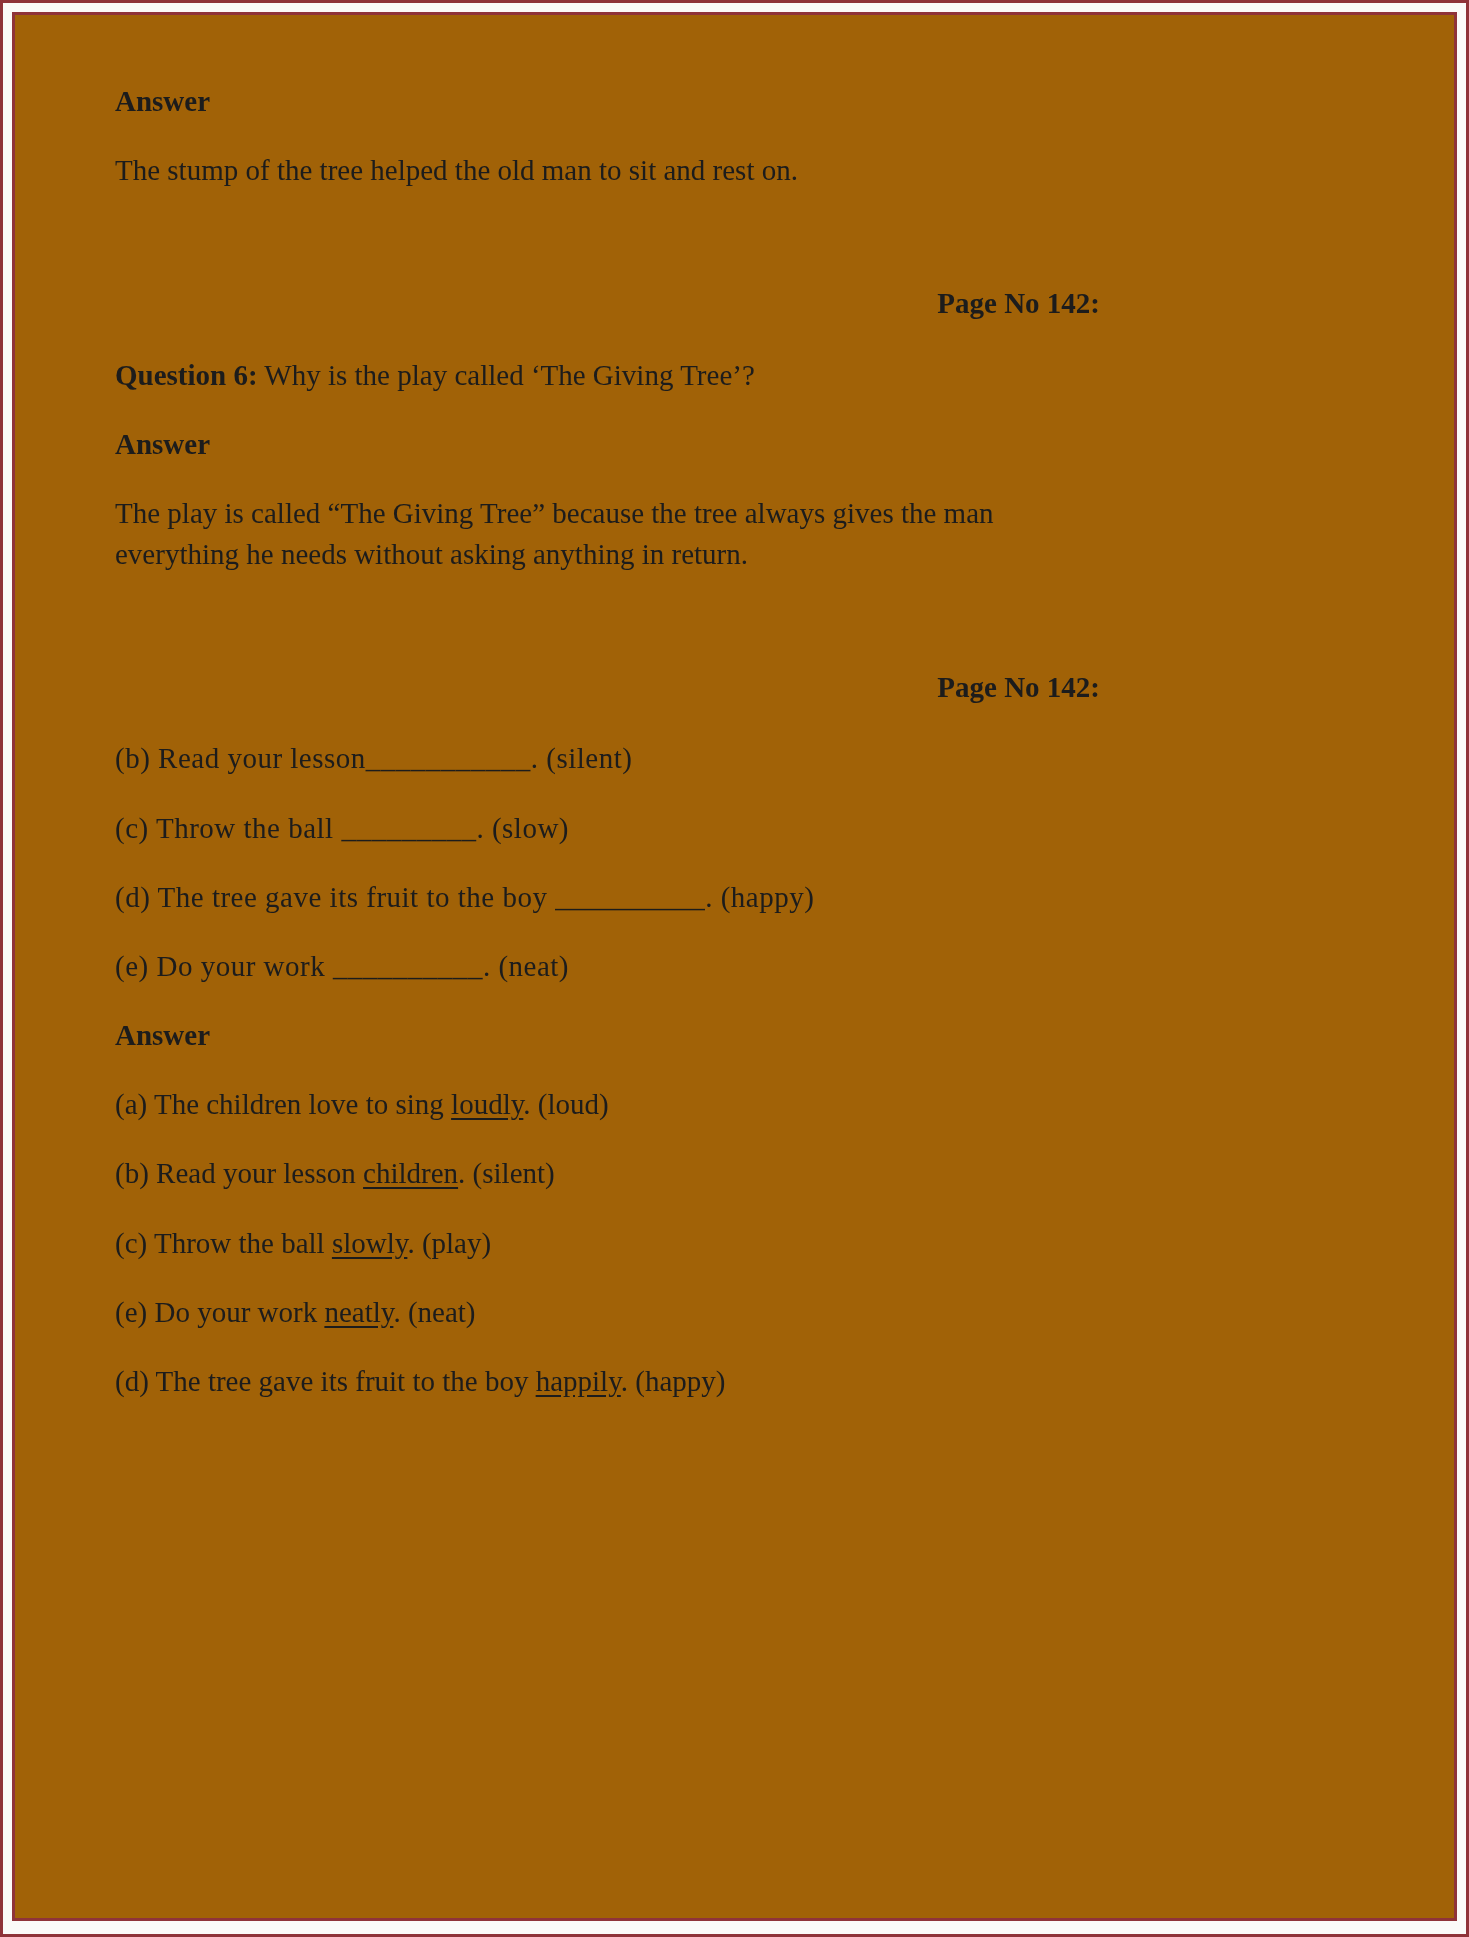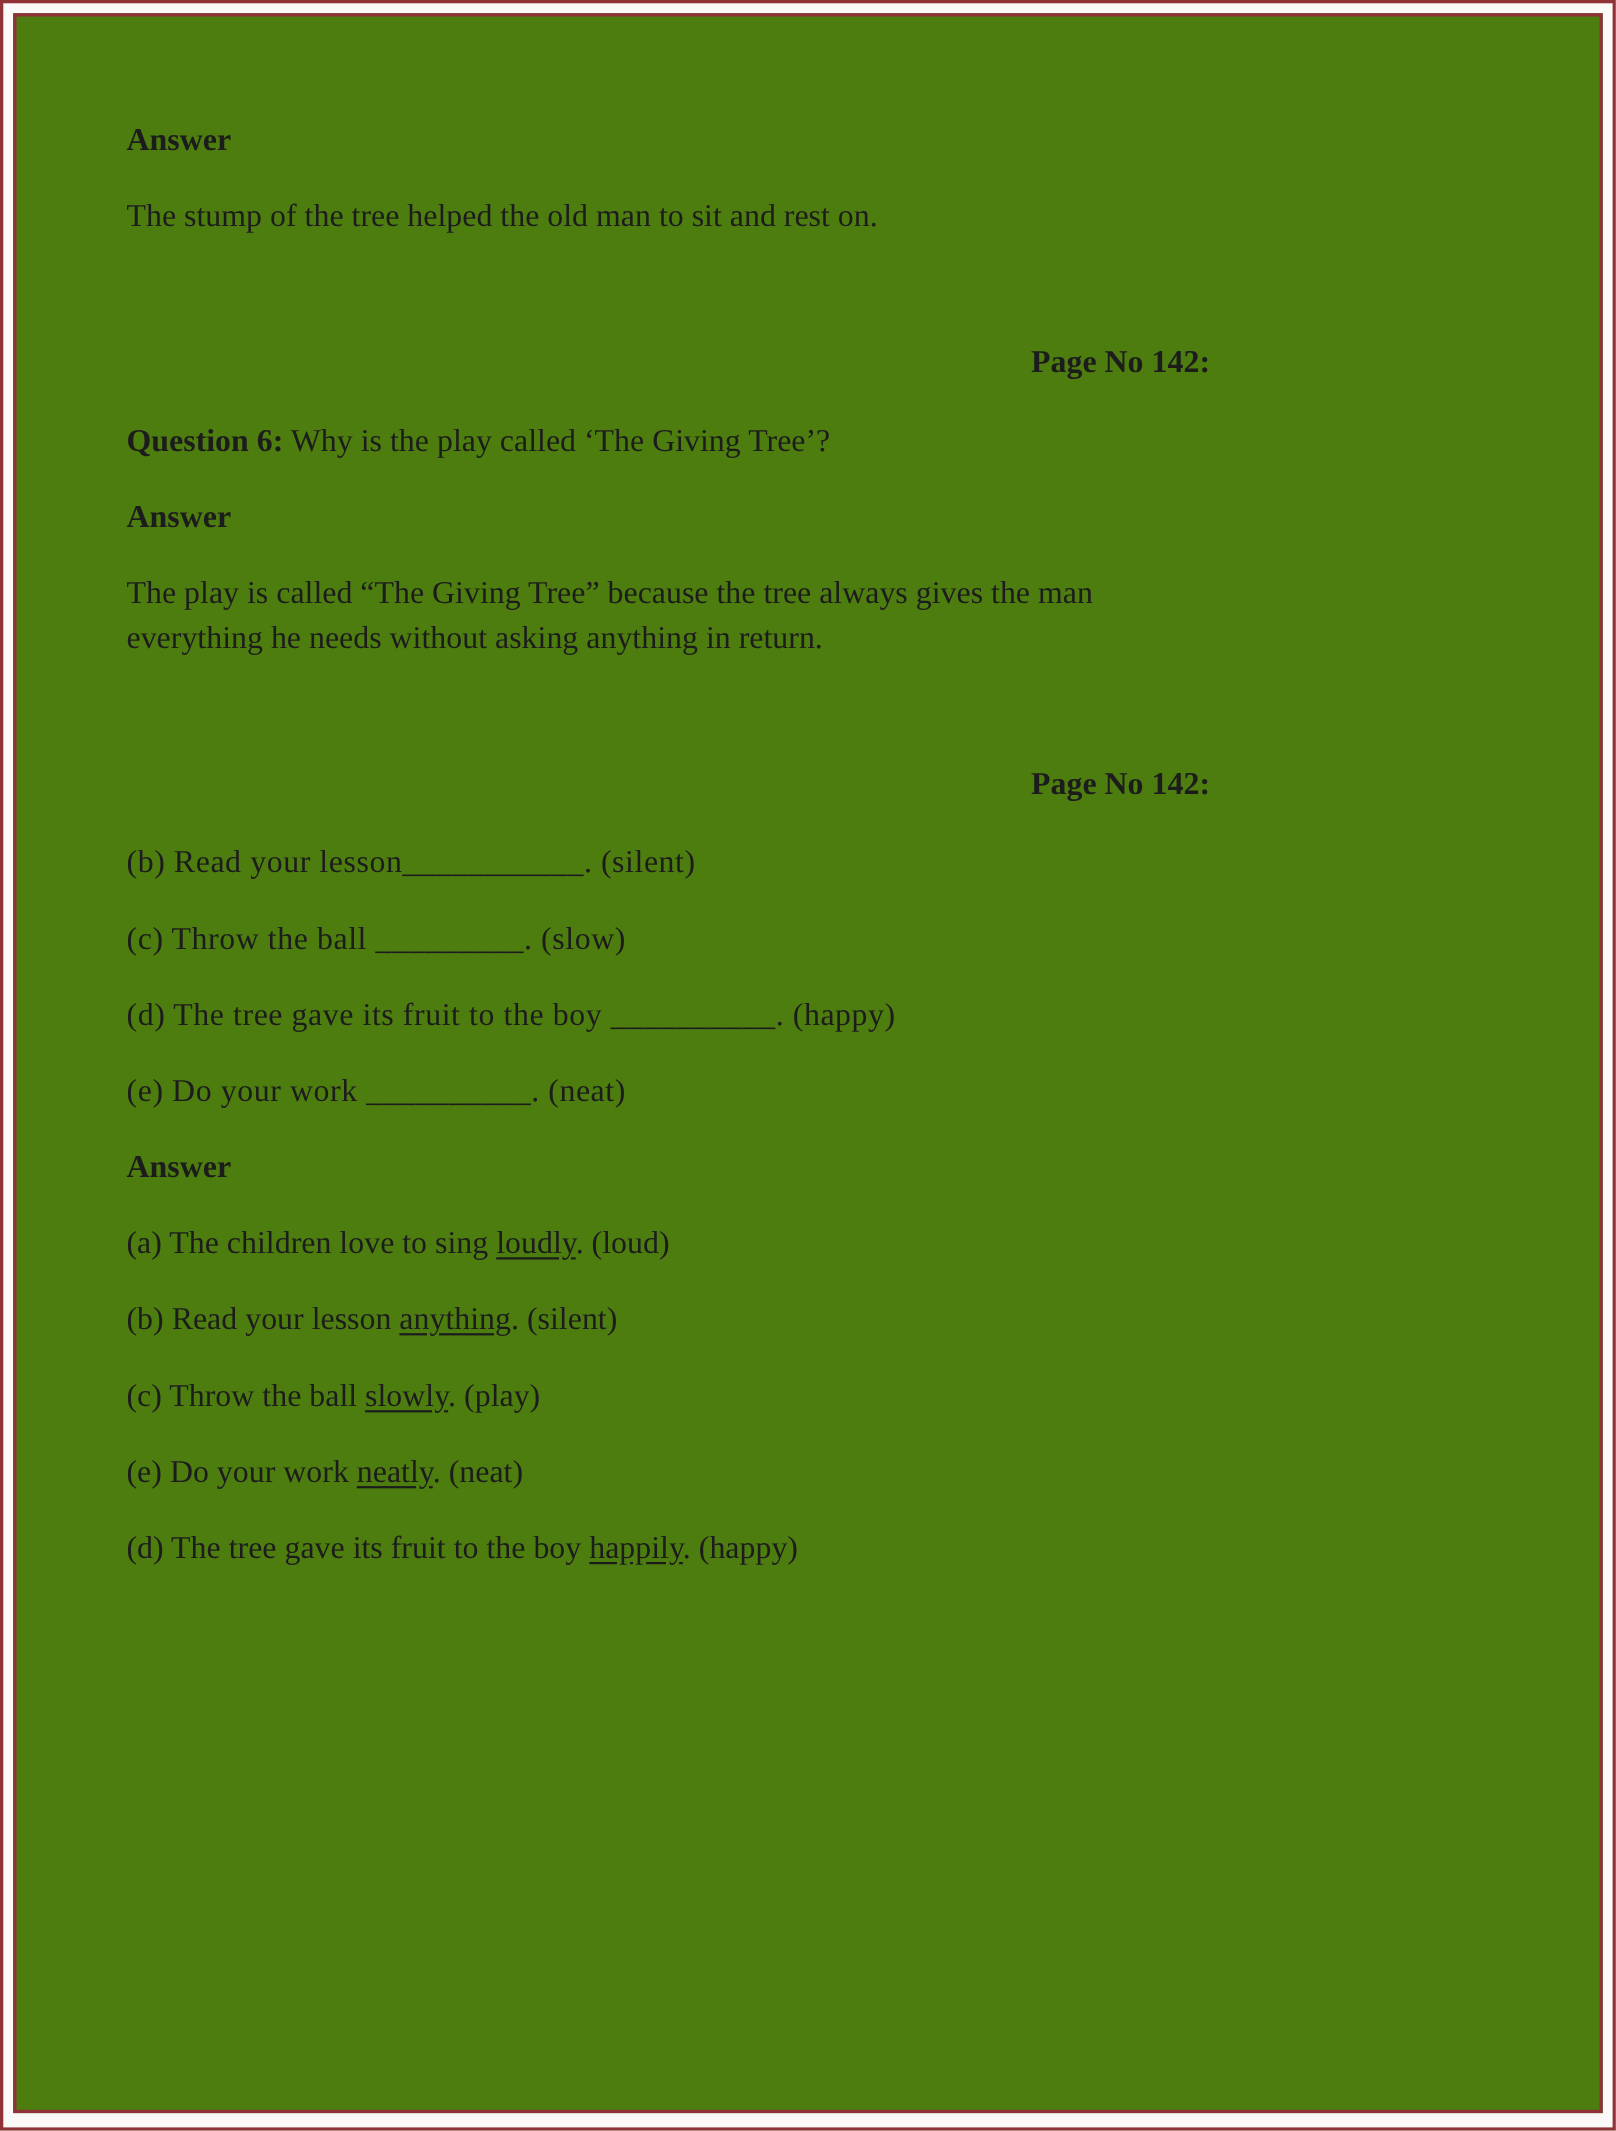--- a/index.html
+++ b/index.html
@@ -12,22 +12,22 @@
     width: 1469px;
     min-height: 1937px;
     border: 3px solid #8f3339;
     padding: 9px;
     background: #fbfaf8;
   }
   .inner-frame {
     width: 100%;
     min-height: 1909px;
     border: 3px solid #8f3339;
-    background: #4d7c0f;
-    padding: 92px 60px 60px 100px;
+    background: #a16207;
+    padding: 66px 60px 60px 100px;
   }
   .content {
     width: 985px;
   }
   p, h3 {
     margin: 0;
     font-size: 29px;
     line-height: 1.42;
     font-weight: normal;
   }
@@ -64,20 +64,20 @@
       <h3 class="page-head">Page No 142:</h3>
 
       <p class="line blank-line">(b) Read your lesson___________. (silent)</p>
       <p class="line blank-line">(c) Throw the ball _________. (slow)</p>
       <p class="line blank-line">(d) The tree gave its fruit to the boy __________. (happy)</p>
       <p class="line blank-line">(e) Do your work __________. (neat)</p>
 
       <p class="answer-head">Answer</p>
 
       <p class="line"><span>(a) The children love to sing </span><span class="uword">loudly</span><span>. (loud)</span></p>
-      <p class="line"><span>(b) Read your lesson </span><span class="uword">anything</span><span>. (silent)</span></p>
+      <p class="line"><span>(b) Read your lesson </span><span class="uword">children</span><span>. (silent)</span></p>
       <p class="line"><span>(c) Throw the ball </span><span class="uword">slowly</span><span>. (play)</span></p>
       <p class="line"><span>(e) Do your work </span><span class="uword">neatly</span><span>. (neat)</span></p>
       <p class="line"><span>(d) The tree gave its fruit to the boy </span><span class="uword">happily</span><span>. (happy)</span></p>
 
     </div>
   </div>
 </div>
 
 </body></html>

